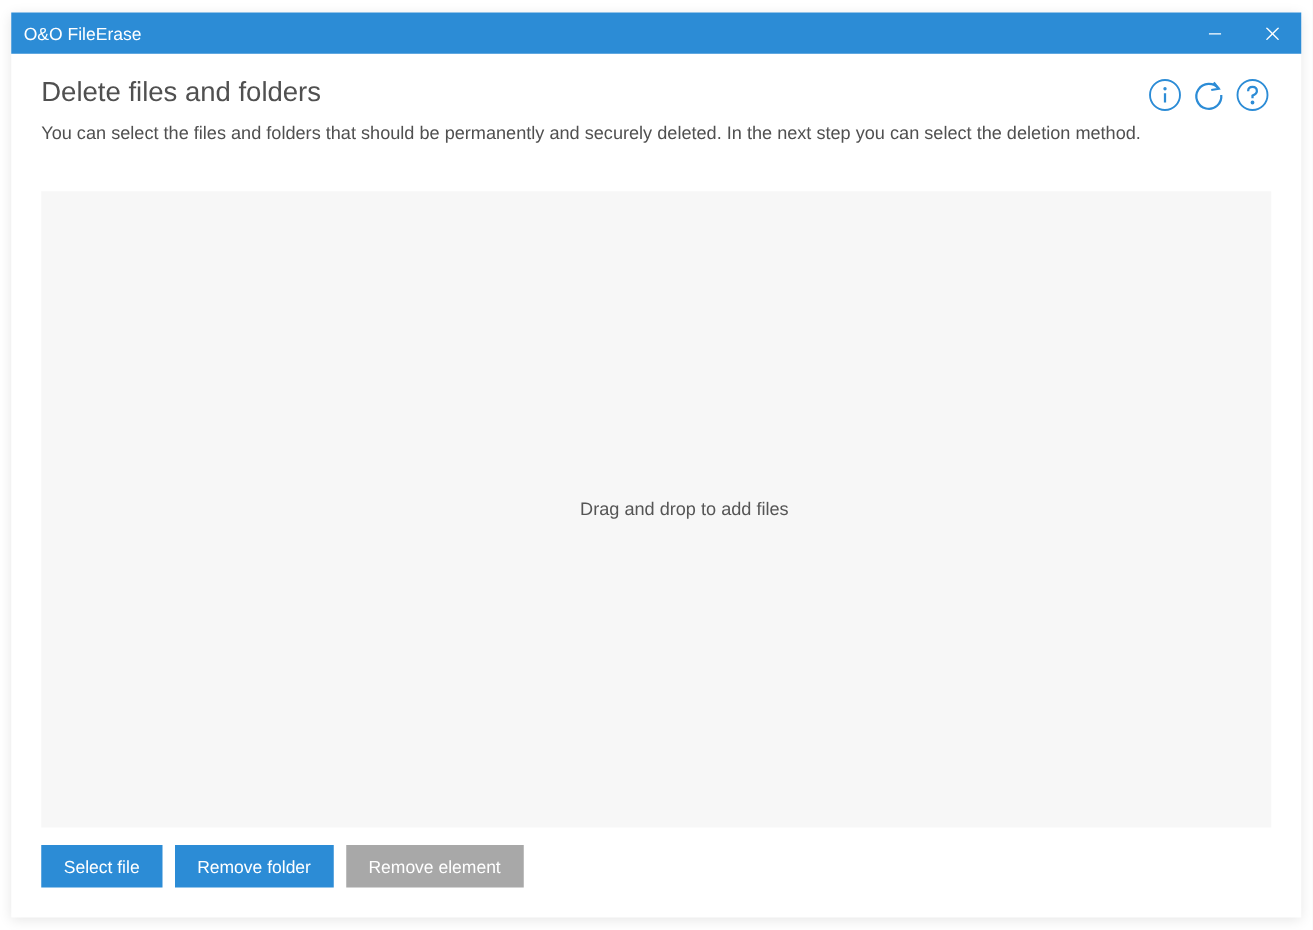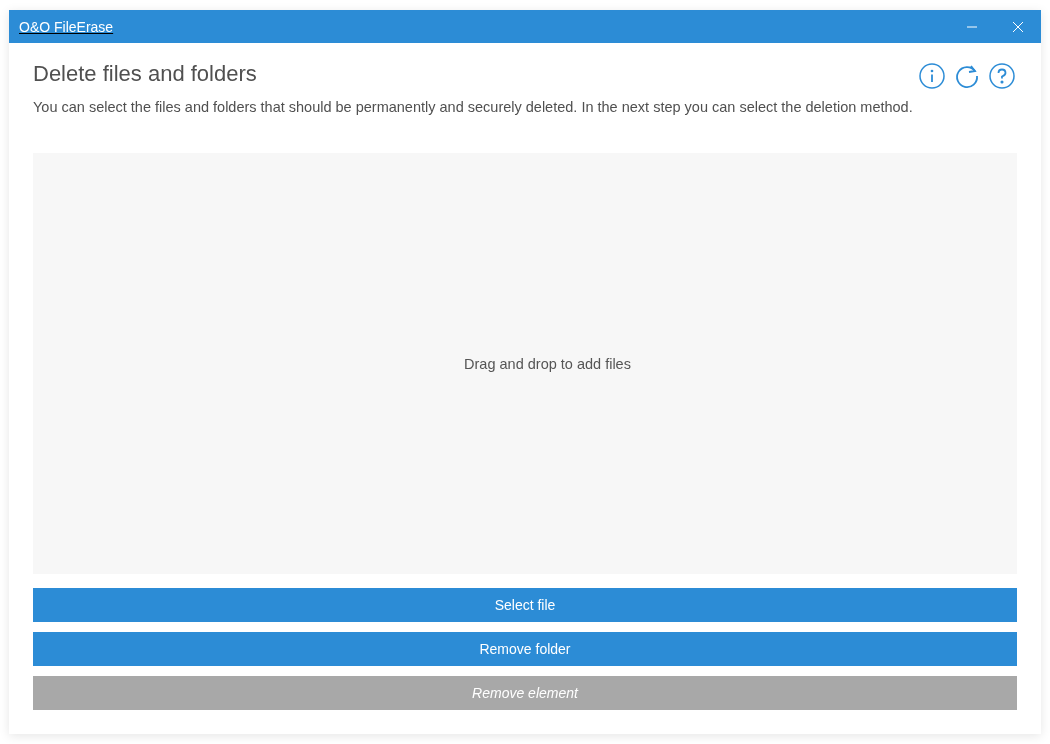--- a/index.html
+++ b/index.html
@@ -23,21 +23,20 @@
       display: flex;
       flex-direction: column;
     }
     .titlebar {
       background: #2c8cd6;
       height: 33px;
       display: flex;
       align-items: center;
       justify-content: space-between;
       padding: 0 0 0 10px;
-      text-decoration: underline;
     }
     .titlebar-title {
       color: #ffffff;
       font-size: 14px;
       font-weight: 400;
     }
     .window-controls {
       display: flex;
       height: 100%;
     }
@@ -105,38 +104,36 @@
     .dropzone-text {
       color: #555;
       font-size: 14.5px;
       font-weight: 300;
       padding-left: 45px;
     }
     .button-row {
       display: flex;
       gap: 10px;
       margin-top: 4px;
-      flex-direction: column;
     }
     .btn {
       padding: 9px 18px;
       border: none;
       font-size: 14px;
       font-weight: 300;
       cursor: pointer;
       color: #ffffff;
       font-family: inherit;
     }
     .btn-primary {
       background: #2c8cd6;
     }
     .btn-disabled {
       background: #a8a8a8;
       cursor: default;
-      font-style: italic;
     }
     .watermark {
       position: absolute;
       right: 12px;
       bottom: 6px;
       opacity: 0.75;
       text-align: center;
       pointer-events: none;
     }
     .watermark-logo {

